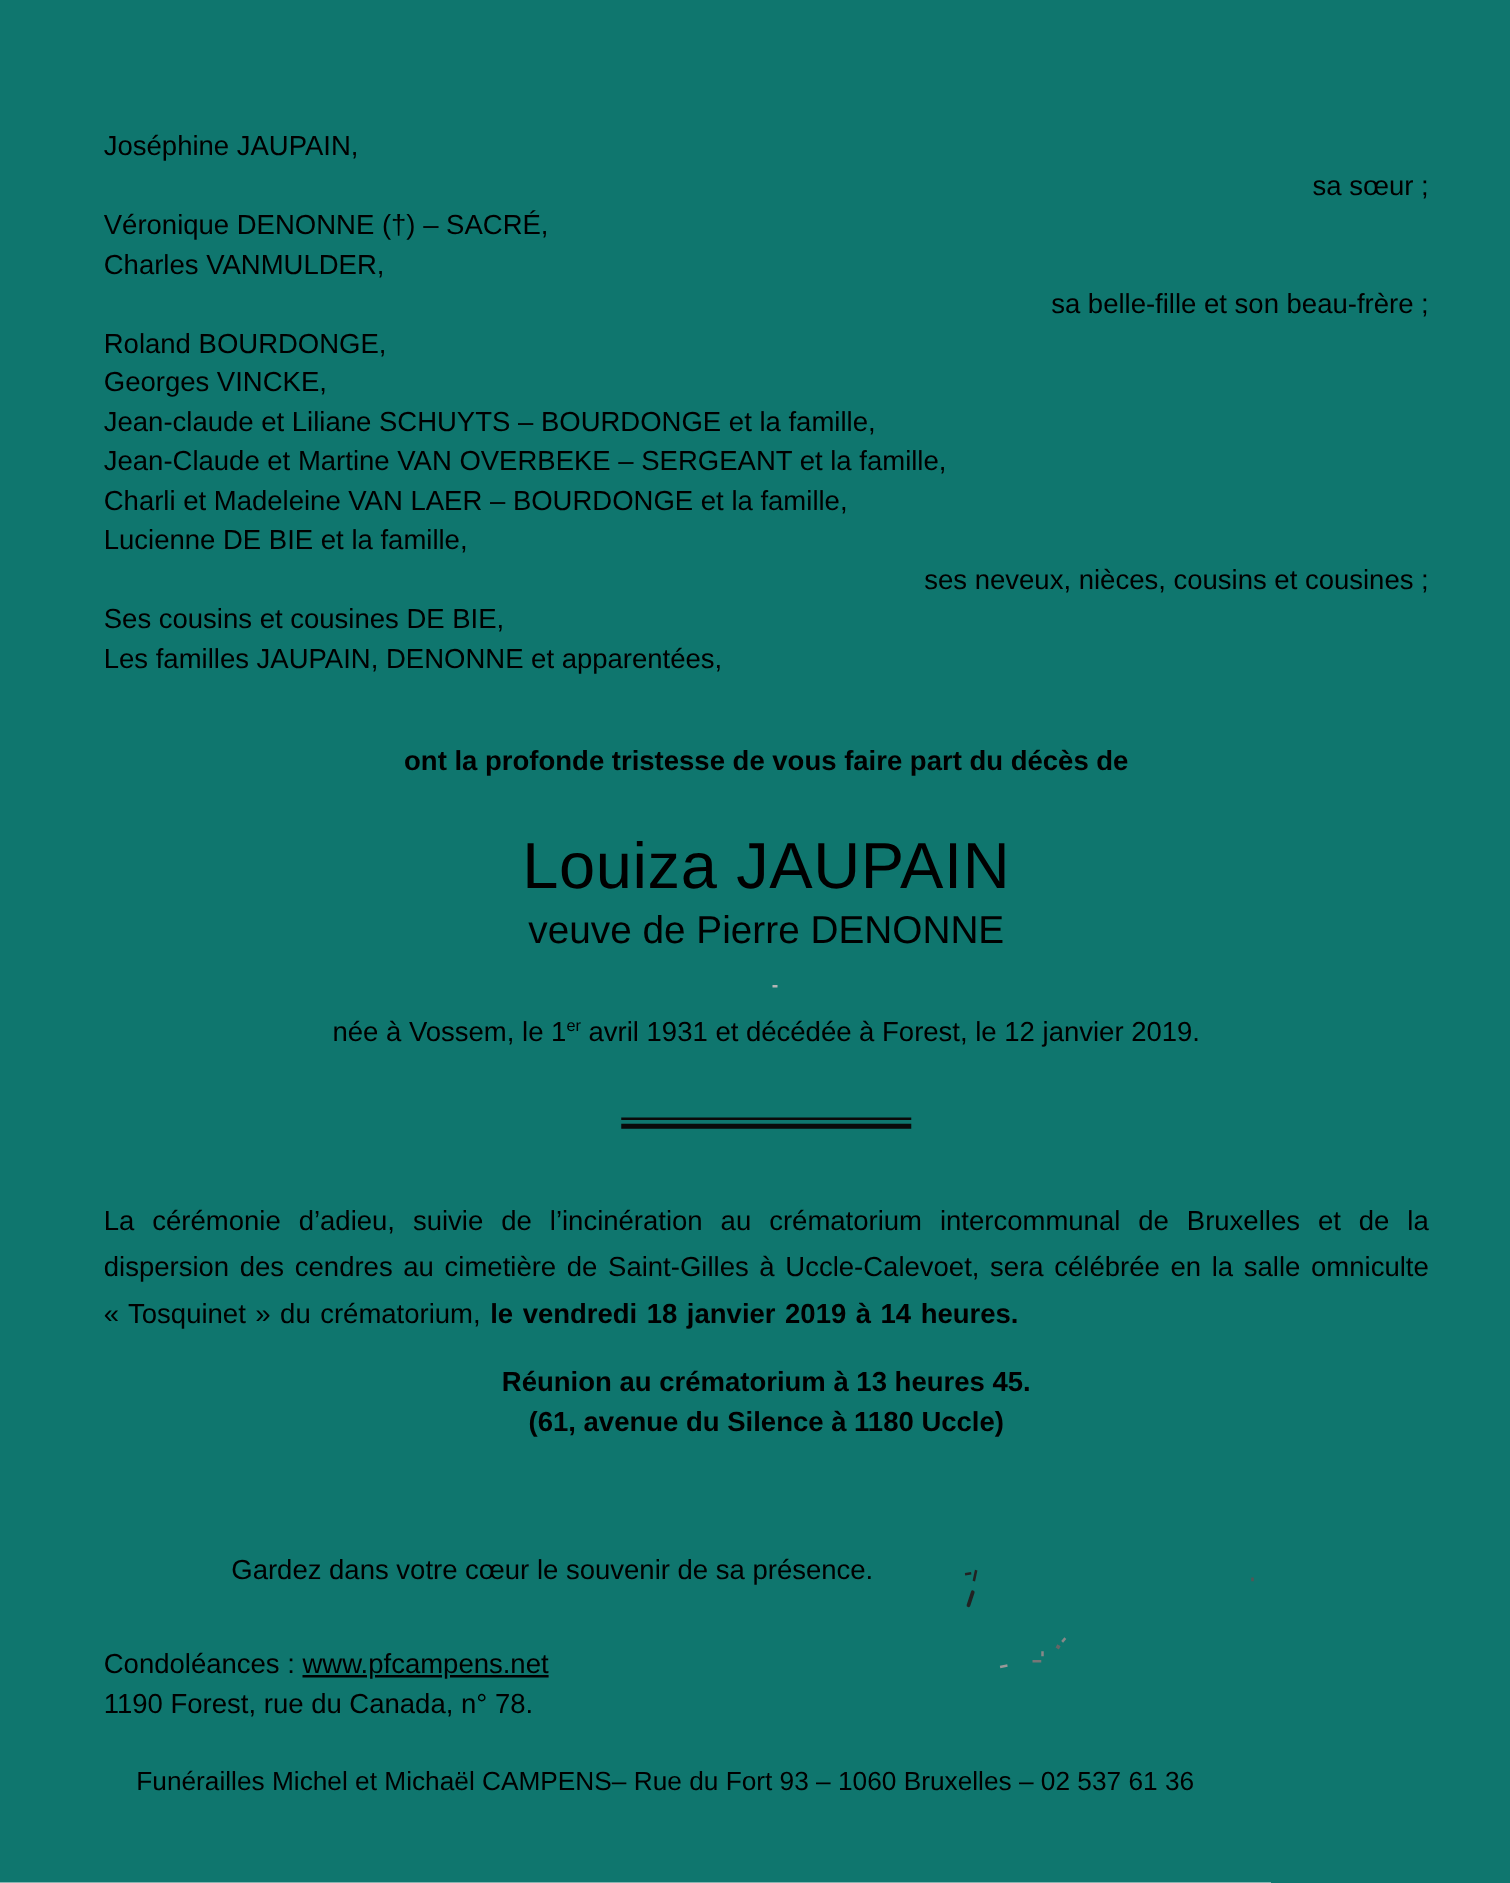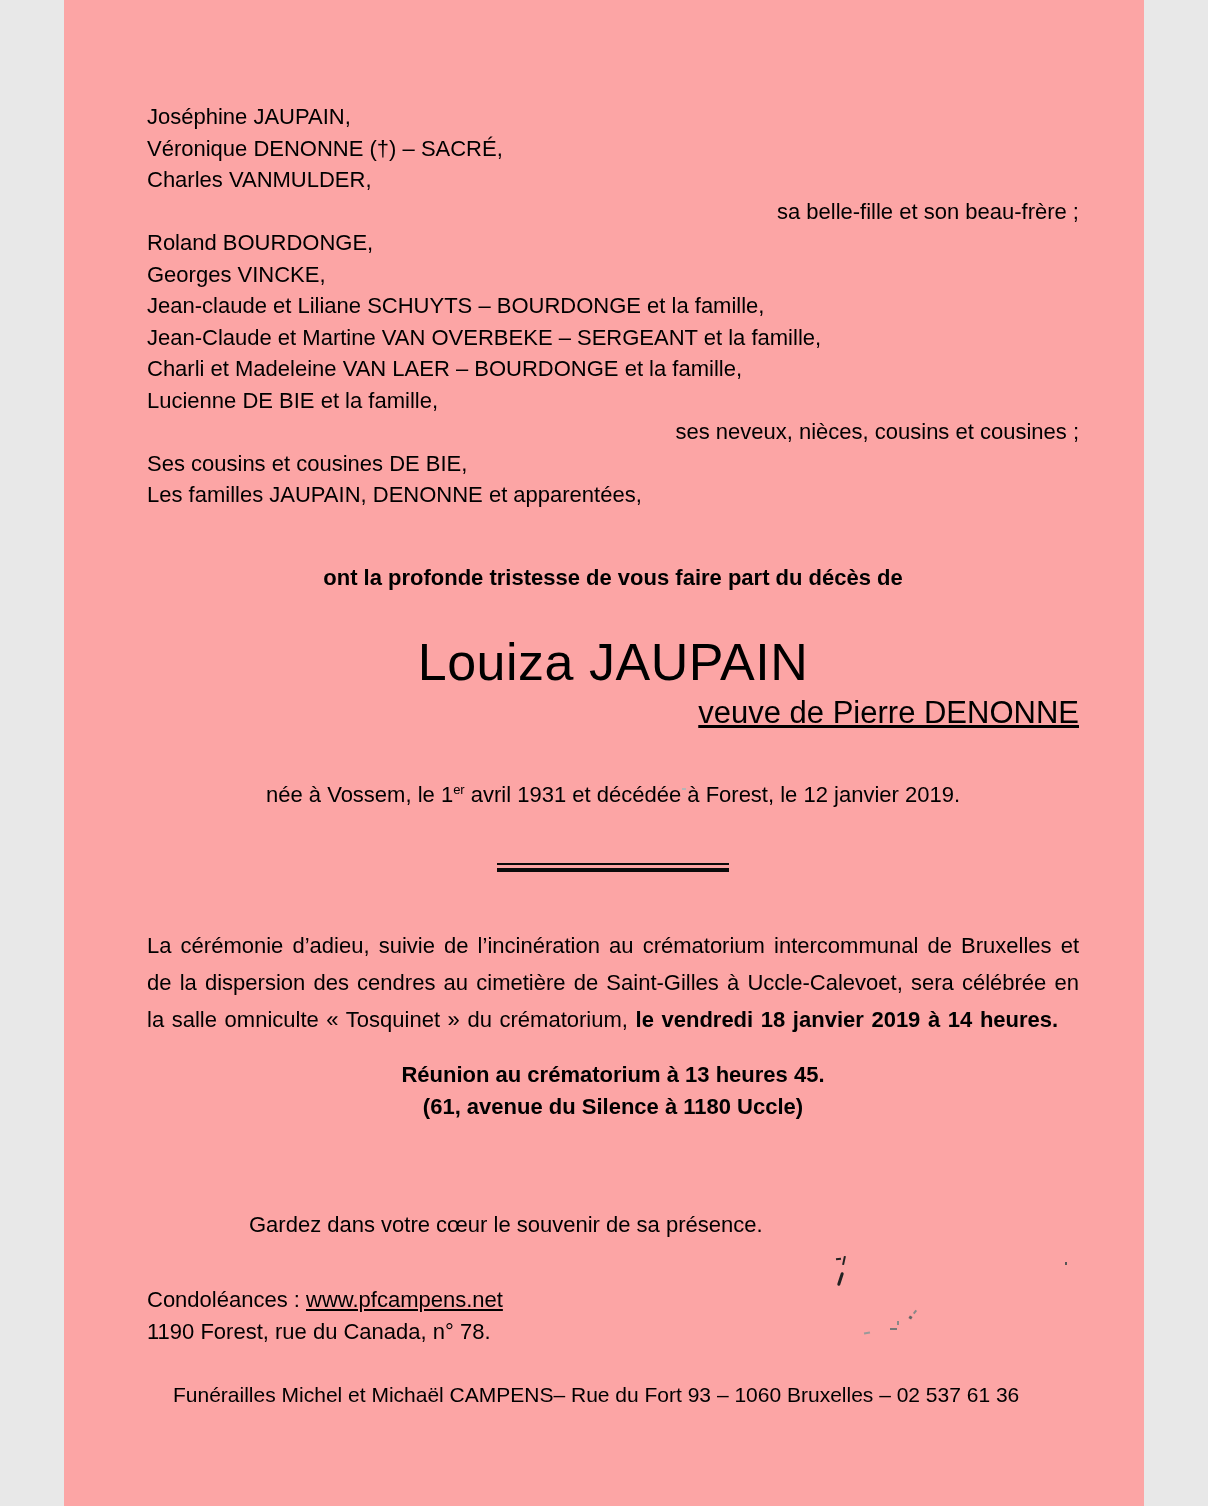--- a/index.html
+++ b/index.html
@@ -2,23 +2,23 @@
 <html><head>
 <meta charset="utf-8">
 <style>
   html, body {
     margin: 0;
     padding: 0;
     background: #e8e8e8;
   }
   .page {
     position: relative;
-    width: 1080px;
+    width: 1208px;
     height: 1506px;
-    background: #fca5a5;
+    background: #0f766e;
     font-family: "Liberation Sans", "DejaVu Sans", sans-serif;
     color: #000;
     overflow: hidden;
     margin: 0 auto;
   }
   .content {
     position: relative;
     padding: 101px 65px 0 83px;
   }
   .names .line {
@@ -38,24 +38,23 @@
   }
   .deceased-name {
     margin: 38px 0 0 0;
     text-align: center;
     font-size: 52px;
     font-weight: 400;
     line-height: 62px;
     letter-spacing: 0.5px;
   }
   .subtitle {
-    text-align: right;
+    text-align: center;
     font-size: 31px;
     line-height: 40px;
-    text-decoration: underline;
   }
   .dates {
     margin-top: 47px;
     text-align: center;
     font-size: 22px;
     line-height: 30px;
   }
   .dates sup {
     font-size: 13px;
     vertical-align: super;
@@ -120,20 +119,21 @@
   .sp10 { left: 833px; top: 1321px; width: 2px; height: 4px; background: #888; }
 </style>
 </head>
 <body>
 
 <div class="page">
   <div class="content">
 
     <div class="names">
       <div class="line align-left">Joséphine JAUPAIN,</div>
+      <div class="line align-right">sa sœur ;</div>
       <div class="line align-left">Véronique DENONNE (†) – SACRÉ,</div>
       <div class="line align-left">Charles VANMULDER,</div>
       <div class="line align-right">sa belle-fille et son beau-frère ;</div>
       <div class="line align-left">Roland BOURDONGE,</div>
       <div class="line align-left">Georges VINCKE,</div>
       <div class="line align-left">Jean-claude et Liliane SCHUYTS – BOURDONGE et la famille,</div>
       <div class="line align-left">Jean-Claude et Martine VAN OVERBEKE – SERGEANT et la famille,</div>
       <div class="line align-left">Charli et Madeleine VAN LAER – BOURDONGE et la famille,</div>
       <div class="line align-left">Lucienne DE BIE et la famille,</div>
       <div class="line align-right">ses neveux, nièces, cousins et cousines ;</div>

